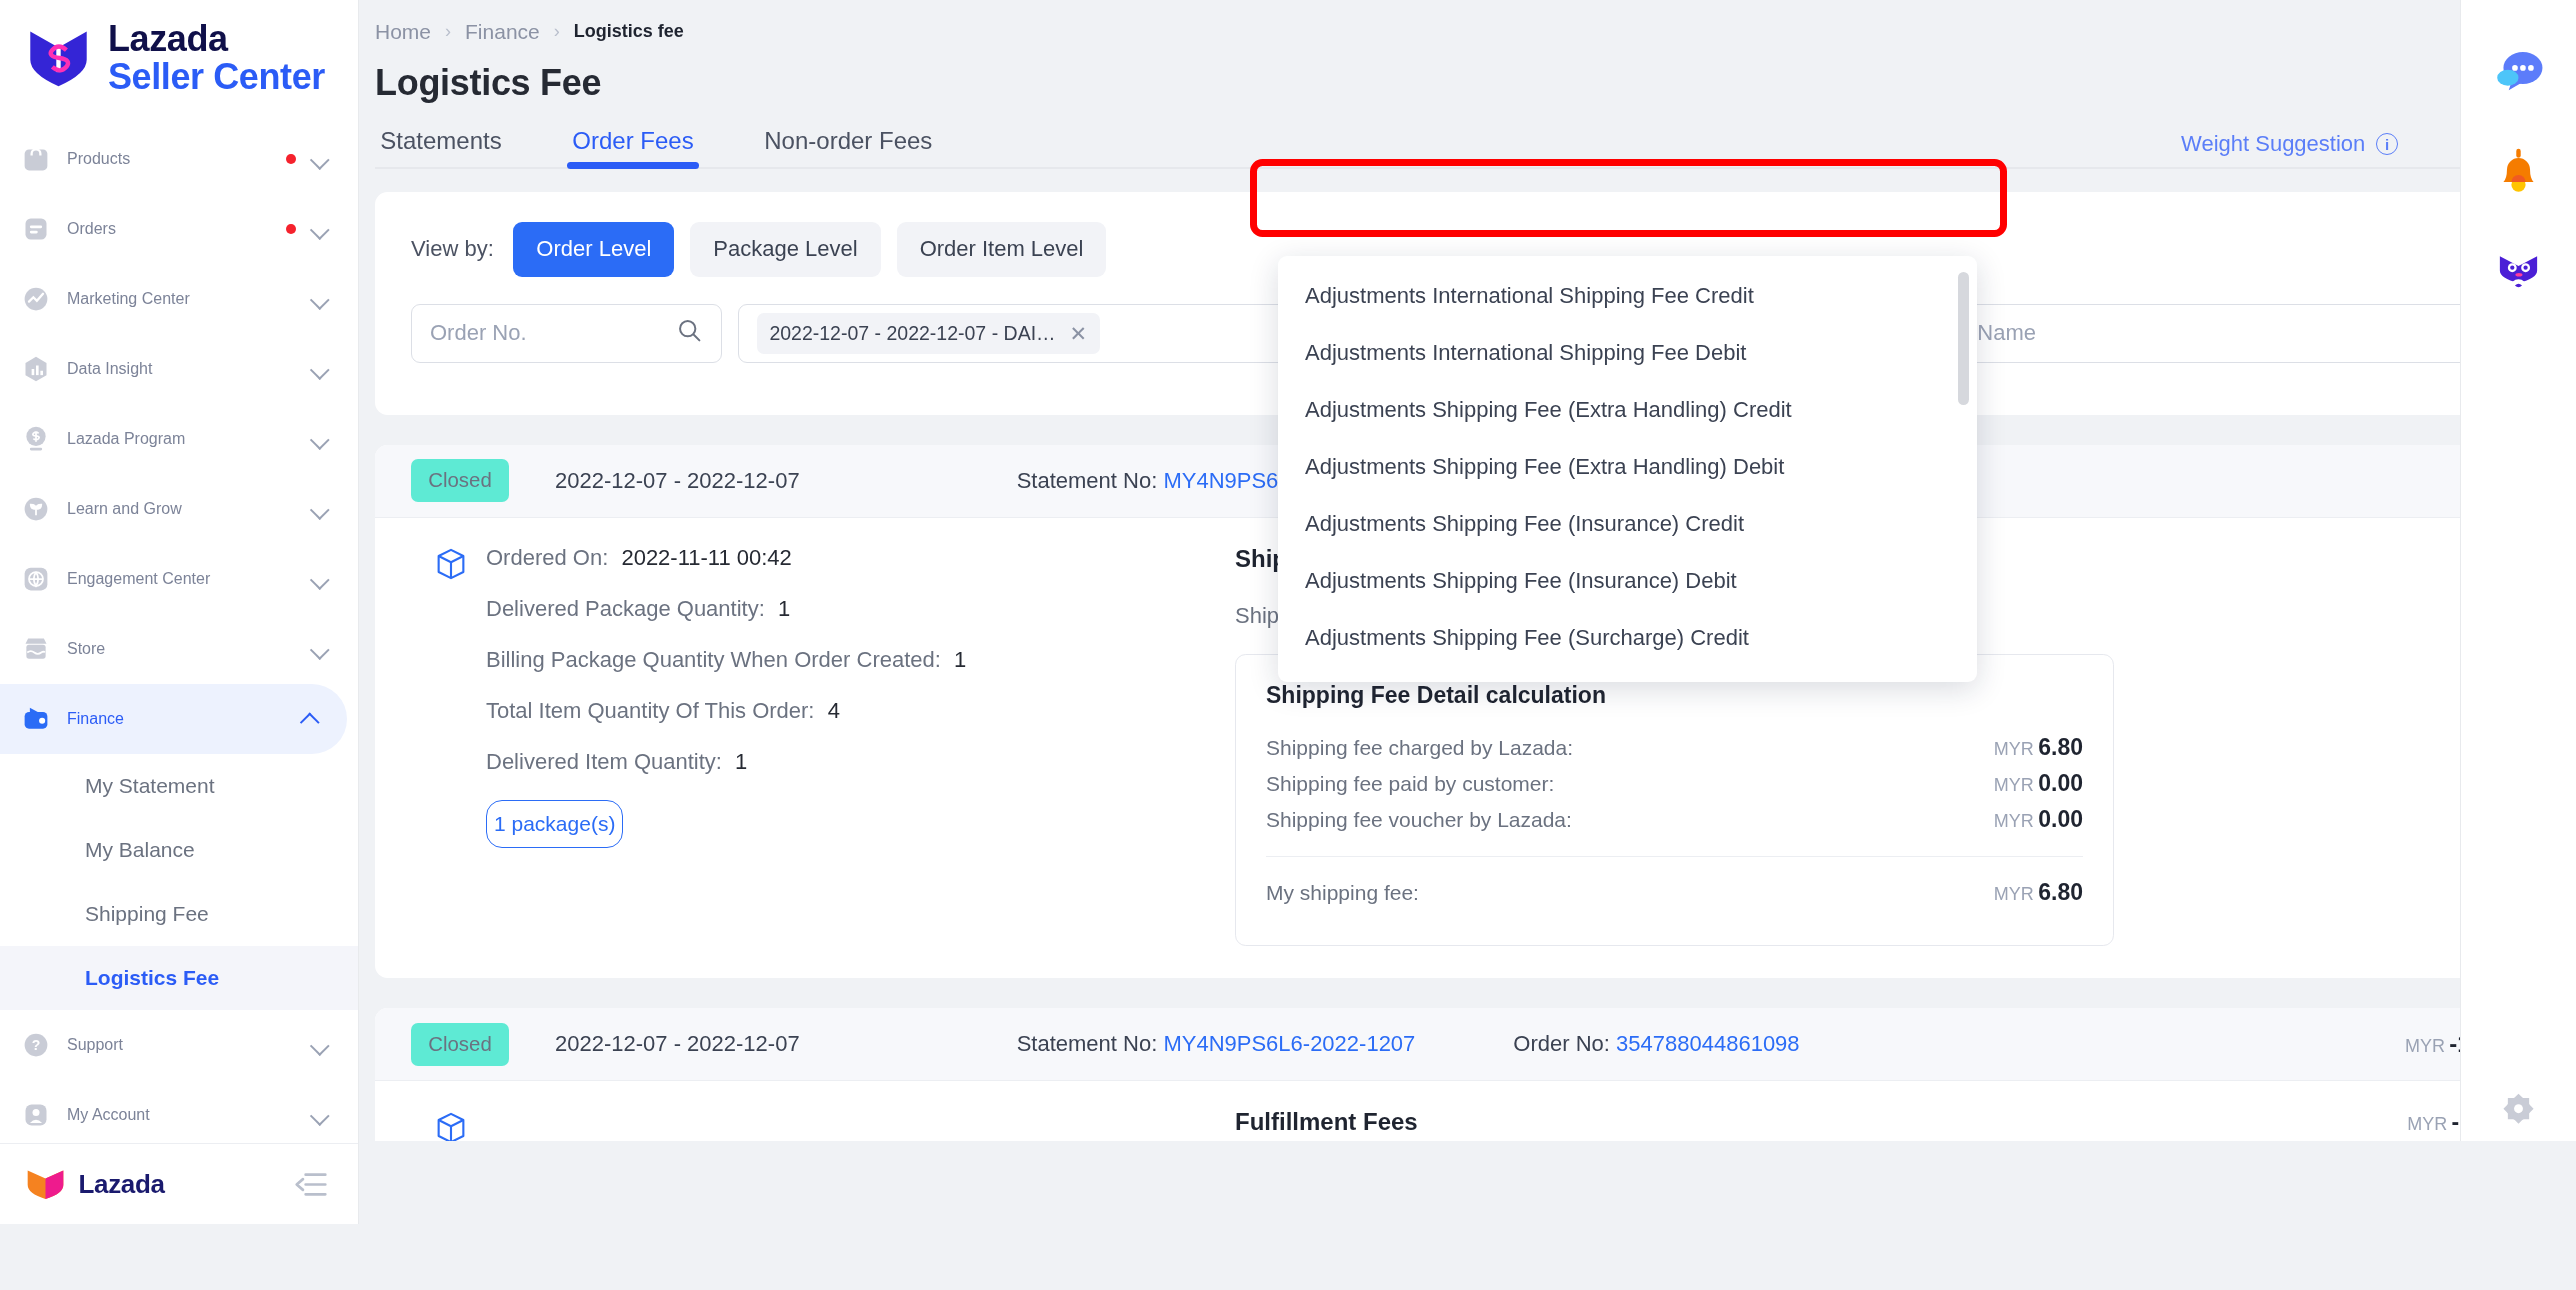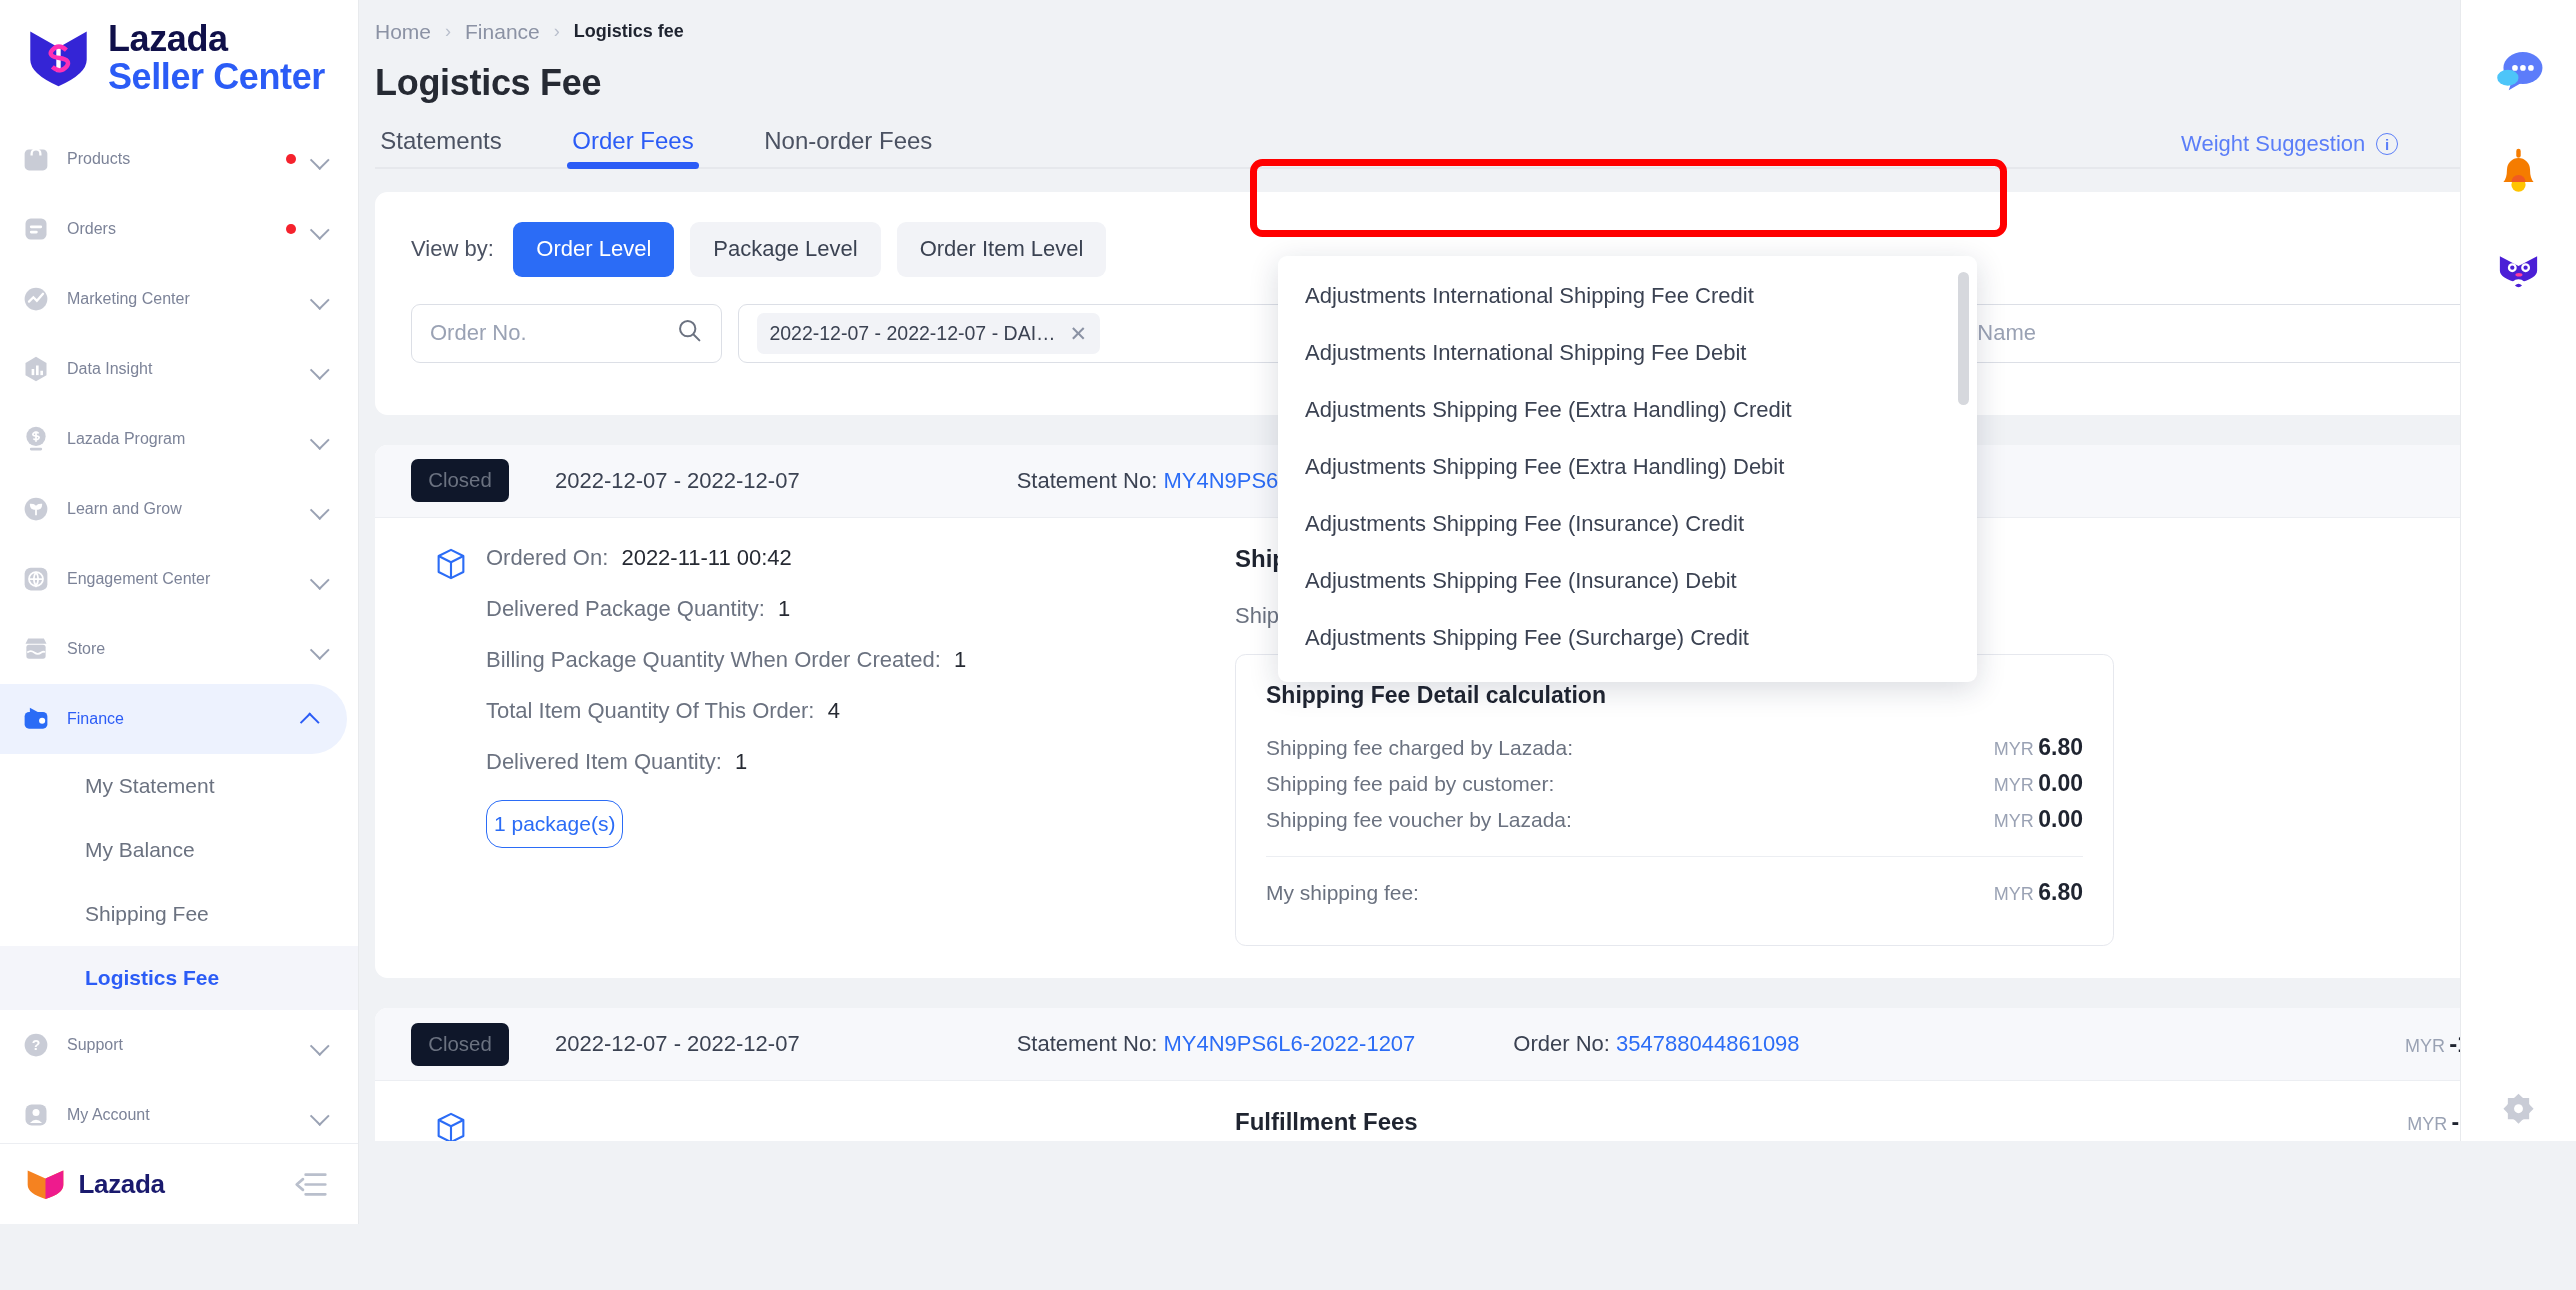--- a/index.html
+++ b/index.html
@@ -123,21 +123,21 @@
   .dd-opt { height: 57px; display: flex; align-items: center; padding: 0 27px; font-size: 22px; color: #3b4252; cursor: pointer; white-space: nowrap; }
   .dd-scroll { position: absolute; right: 8px; top: 16px; width: 10.7px; height: 133px; border-radius: 6.2px; background: #d6d8dd; }
 
   
   .order-card { background: #fff; border-radius: 12.4px; margin: 30px 36px 0 16px; overflow: hidden; }
   .oc-head {
     height: 73px; background: #f7f8fb; border-bottom: 0.9px solid #eceef2;
     display: flex; align-items: center; padding: 0 36px; font-size: 22px; color: #3b4252;
   }
   .badge {
-    height: 43px; min-width: 98px; border-radius: 7px; background: #0f172a; color: #6b7280;
+    height: 43px; min-width: 98px; border-radius: 7px; background: #5eead4; color: #6b7280;
     display: flex; align-items: center; justify-content: center; font-size: 20.4px; padding: 0 16px;
   }
   .oc-daterange { margin-left: 46px; }
   .oc-stmt { margin-left: 217px; }
   .oc-order { margin-left: 98px; }
   .lnk { color: #2b6cf6; }
   .oc-amt { margin-left: auto; font-size: 24px; color: #1f2430; font-weight: 700; }
   .cur { font-size: 18px; color: #9aa2b4; font-weight: 400; margin-right: 4.4px; }
 
   .oc-body { display: flex; padding: 27px 36px 32px 36px; }

